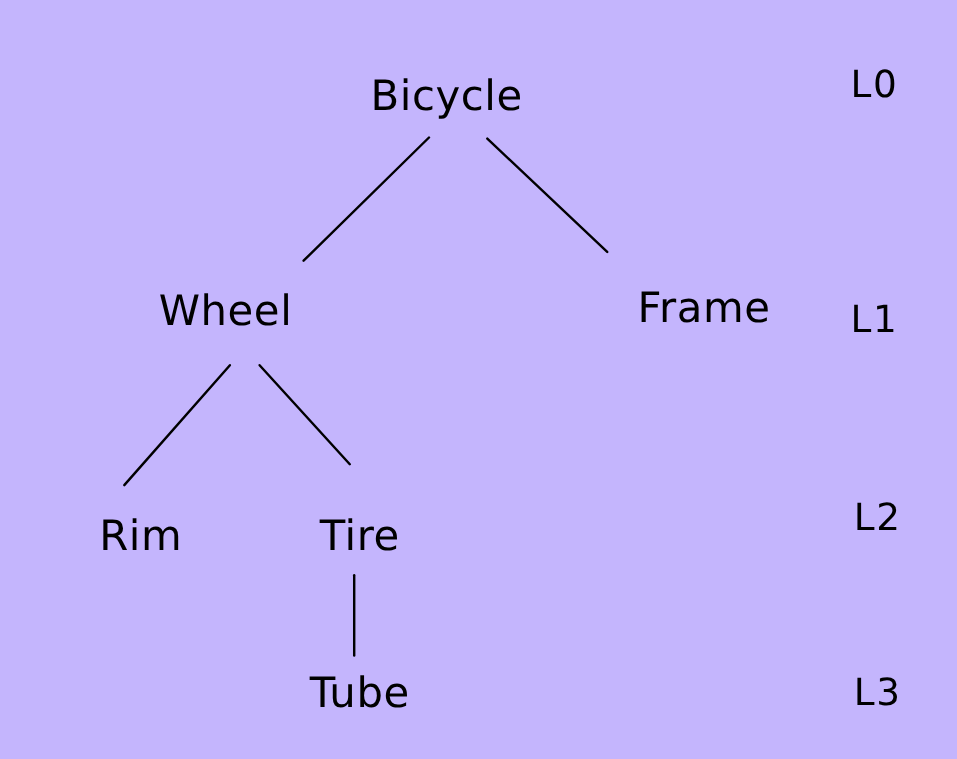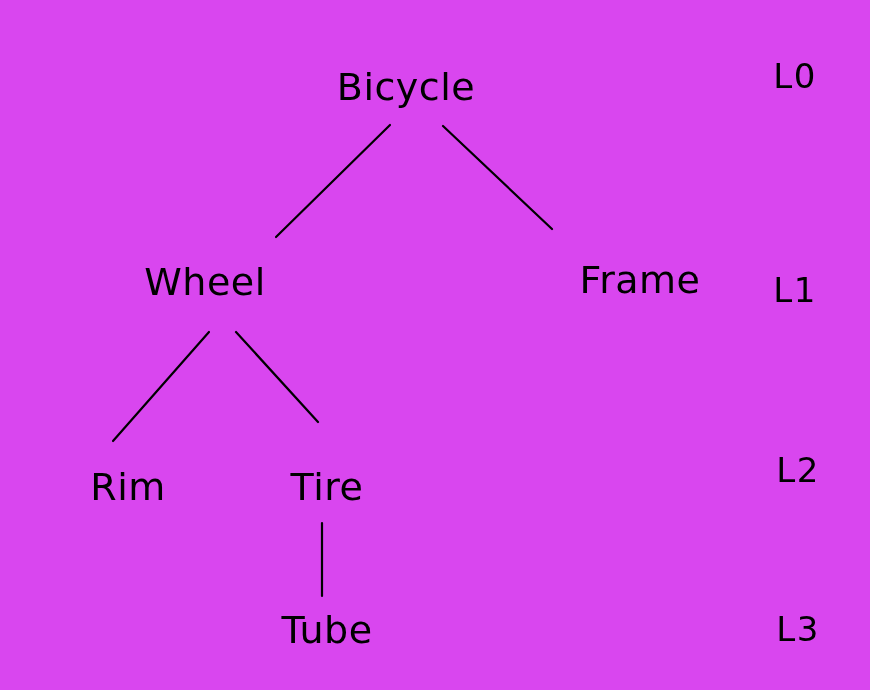--- a/index.html
+++ b/index.html
@@ -50,21 +50,21 @@
   .edge-line {
     stroke: #000000;
     stroke-width: 2.2;
     stroke-linecap: round;
     fill: none;
   }
 </style>
 </head>
 <body style="width: 870px; height: 690px;">
 
-<div id="diagram-root" style="width: 870px; height: 690px; background: #d946ef;">
+<div id="diagram-root" style="width: 870px; height: 690px; background: #c4b5fd;">
   <svg id="diagram-svg" viewBox="0 0 870 690" xmlns="http://www.w3.org/2000/svg">
 
     <g>
       <line class="edge-line" x1="390" y1="125" x2="276" y2="237" stroke="#000000"></line>
       <line class="edge-line" x1="443" y1="126" x2="552" y2="229" stroke="#000000"></line>
       <line class="edge-line" x1="209" y1="332" x2="113" y2="441" stroke="#000000"></line>
       <line class="edge-line" x1="236" y1="332" x2="318" y2="422" stroke="#000000"></line>
       <line class="edge-line" x1="322" y1="523" x2="322" y2="596" stroke="#000000"></line>
     </g>
 

